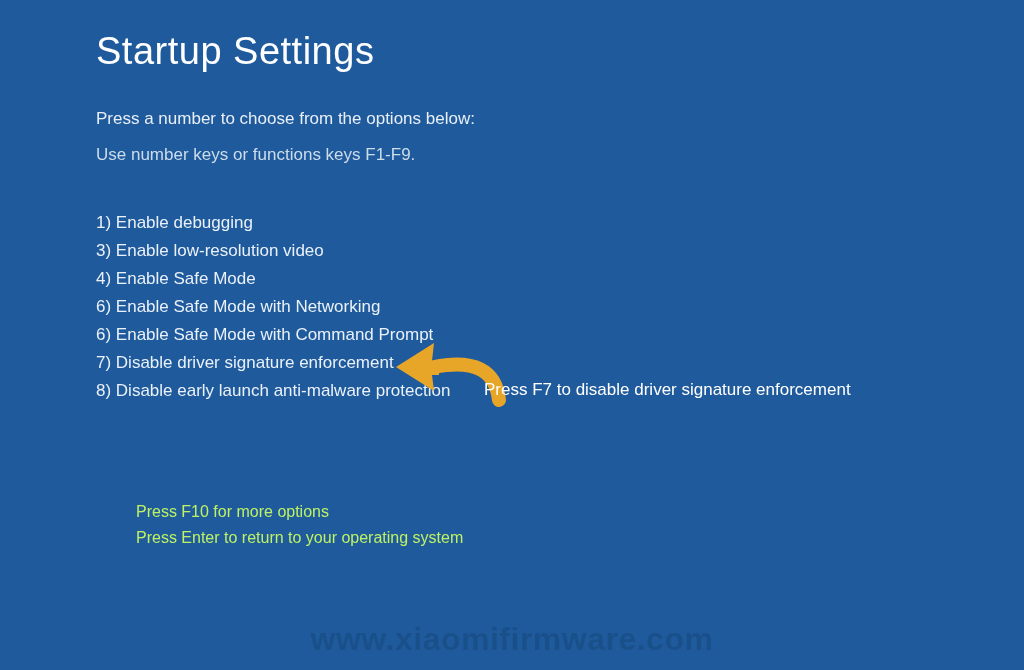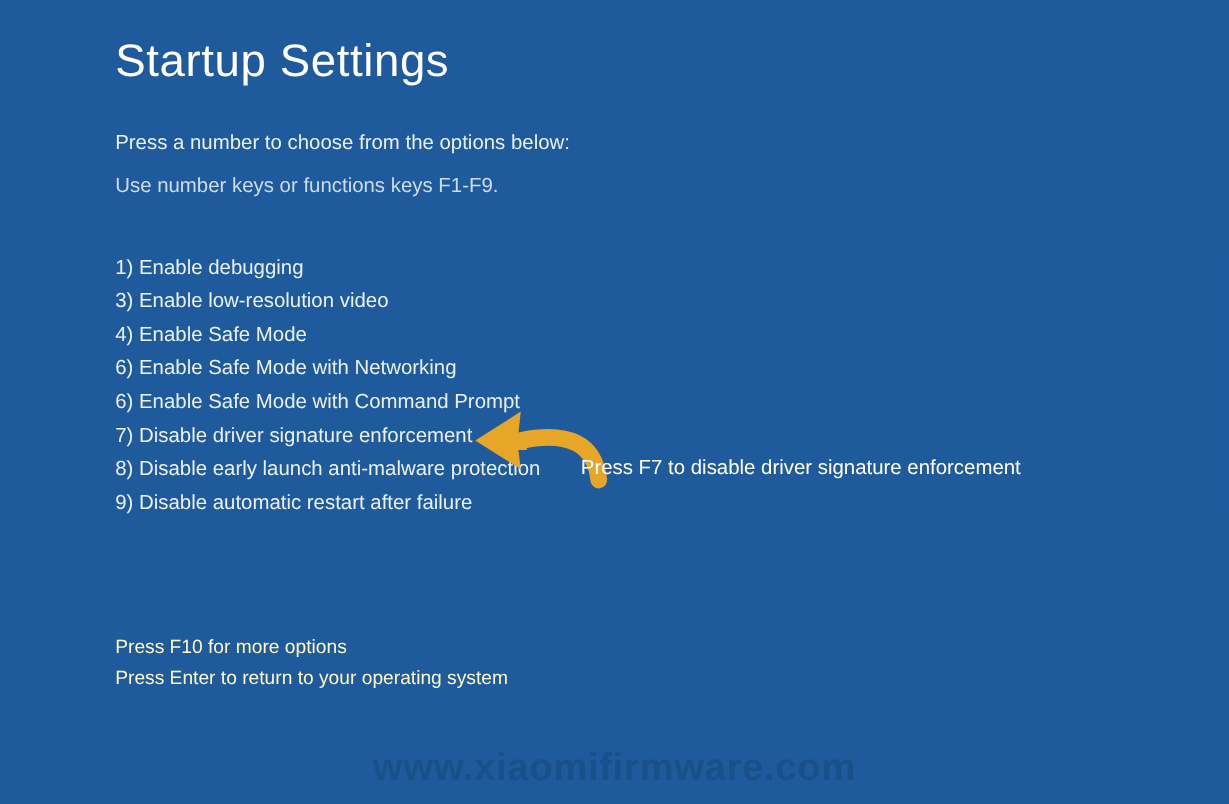--- a/index.html
+++ b/index.html
@@ -43,21 +43,22 @@
       line-height: 28px;
       color: #eaf1f8;
     }
     .option-item {
       display: block;
     }
     .footer {
       margin-top: 94px;
       font-size: 16px;
       line-height: 26px;
-      color: #fef9c3;
+      color: #bef264;
+      margin-left: 40px;
     }
     .annotation-arrow {
       position: absolute;
       left: 394px;
       top: 325px;
       width: 140px;
       height: 90px;
       pointer-events: none;
     }
     .annotation-text {
@@ -93,21 +94,20 @@
   <div class="sub-instruction">Use number keys or functions keys F1-F9.</div>
 
   <div class="options-list">
     <span class="option-item">1) Enable debugging</span>
     <span class="option-item">3) Enable low-resolution video</span>
     <span class="option-item">4) Enable Safe Mode</span>
     <span class="option-item">6) Enable Safe Mode with Networking</span>
     <span class="option-item">6) Enable Safe Mode with Command Prompt</span>
     <span class="option-item">7) Disable driver signature enforcement</span>
     <span class="option-item">8) Disable early launch anti-malware protection</span>
-    <span class="option-item">9) Disable automatic restart after failure</span>
   </div>
 
   <div class="footer">
     <div>Press F10 for more options</div>
     <div>Press Enter to return to your operating system</div>
   </div>
 </div>
 
 <svg class="annotation-arrow" viewBox="0 0 140 90">
   <defs>

